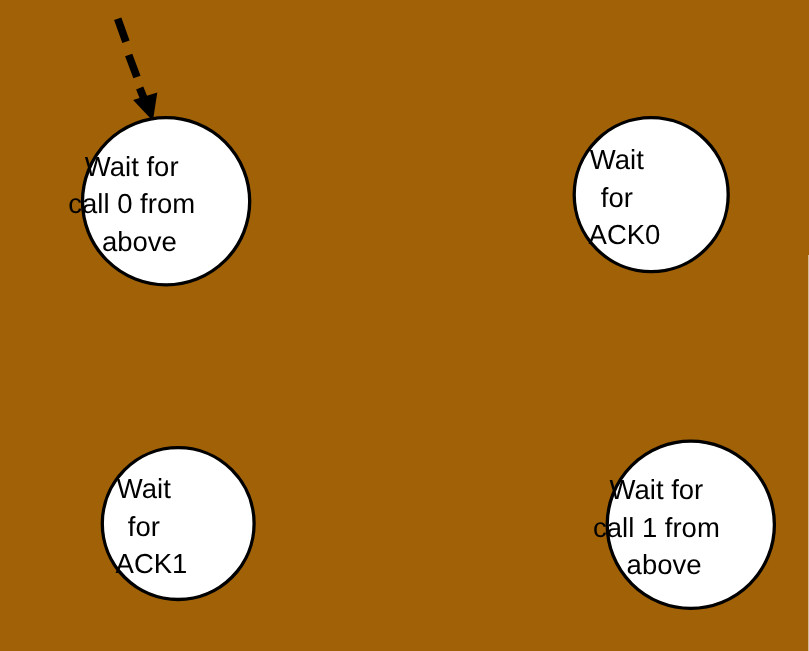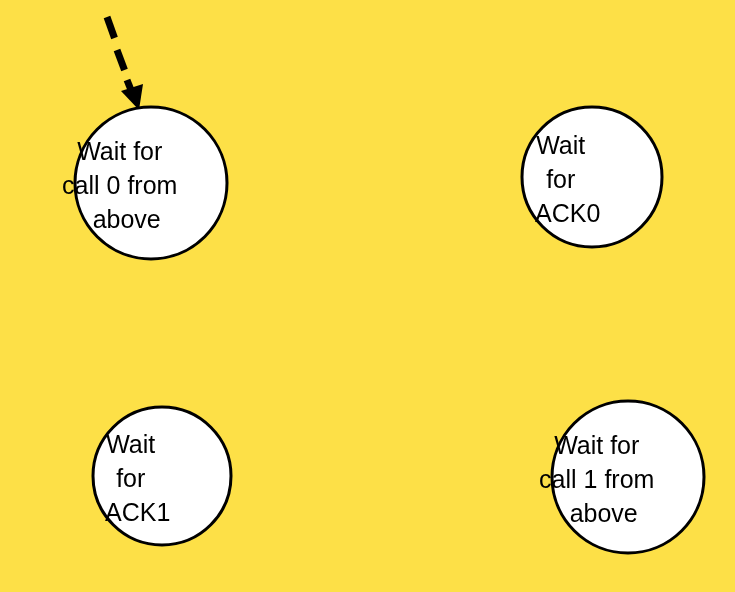--- a/index.html
+++ b/index.html
@@ -7,21 +7,21 @@
     padding: 0;
     background: #ffffff;
   }
   body {
     font-family: "Liberation Sans", sans-serif;
   }
   #canvas {
     position: relative;
     width: 735px;
     height: 592px;
-    background: #fde047;
+    background: #a16207;
     overflow: hidden;
   }
   #diagram-svg {
     position: absolute;
     top: 0;
     left: 0;
     width: 735px;
     height: 592px;
     display: block;
   }

